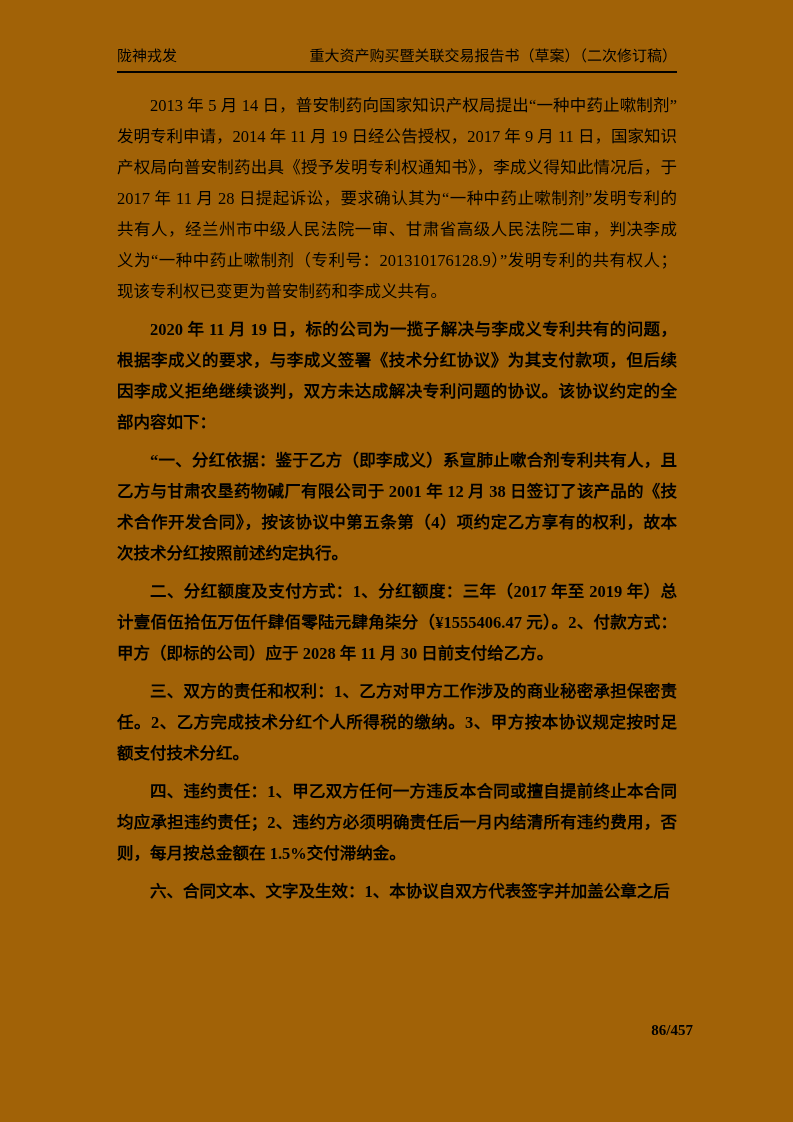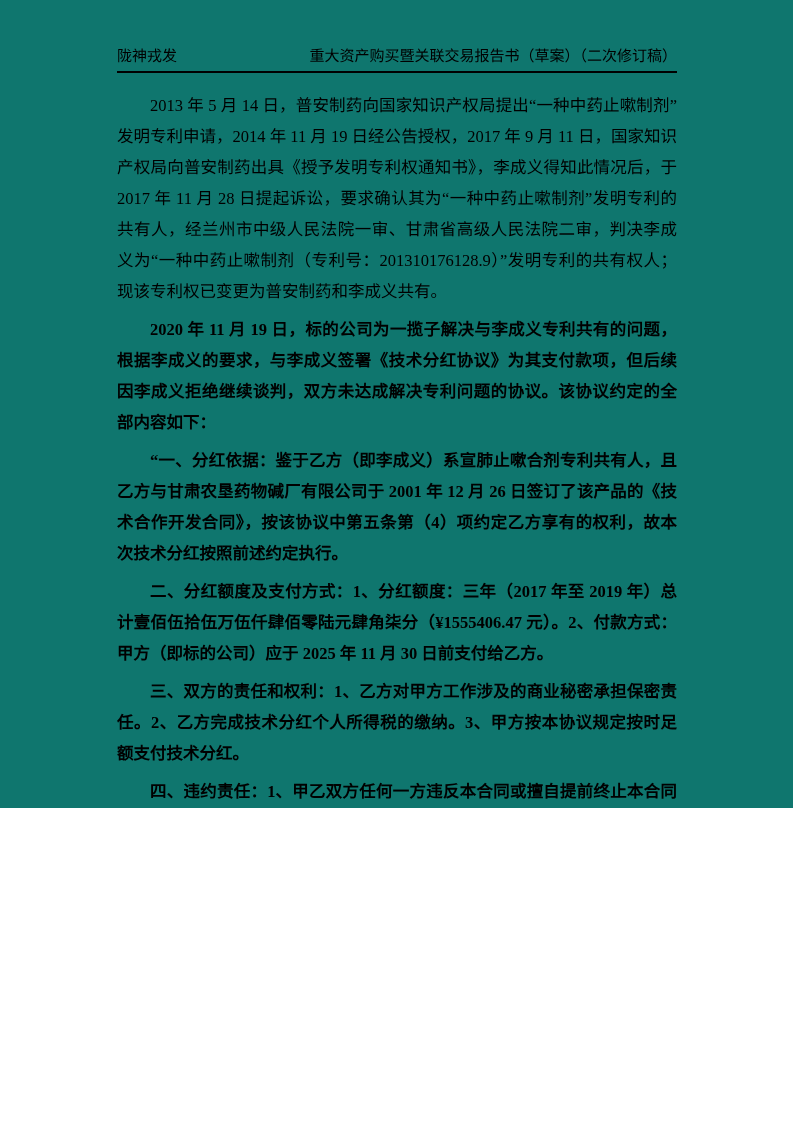--- a/index.html
+++ b/index.html
@@ -3,22 +3,22 @@
 <meta charset="utf-8">
 <style>
   html, body {
     margin: 0;
     padding: 0;
     background: #ffffff;
   }
   .page {
     position: relative;
     width: 793px;
-    height: 808px;
-    background: #0f766e;
+    height: 1122px;
+    background: #a16207;
     color: #000000;
     font-family: "Liberation Serif", "DejaVu Serif", serif;
     overflow: hidden;
   }
   .header {
     position: absolute;
     left: 117px;
     top: 46px;
     width: 560px;
     display: flex;
@@ -64,22 +64,22 @@
 <div class="page">
 
   <div class="header">
     <span class="hdr-left">陇神戎发</span>
     <span class="hdr-right">重大资产购买暨关联交易报告书（草案）（二次修订稿）</span>
   </div>
 
   <div class="content">
     <p class="para normal">2013 年 5 月 14 日，普安制药向国家知识产权局提出“一种中药止嗽制剂”发明专利申请，2014 年 11 月 19 日经公告授权，2017 年 9 月 11 日，国家知识产权局向普安制药出具《授予发明专利权通知书》，李成义得知此情况后，于 2017 年 11 月 28 日提起诉讼，要求确认其为“一种中药止嗽制剂”发明专利的共有人，经兰州市中级人民法院一审、甘肃省高级人民法院二审，判决李成义为“一种中药止嗽制剂（专利号：201310176128.9）”发明专利的共有权人；现该专利权已变更为普安制药和李成义共有。</p>
     <p class="para bold">2020 年 11 月 19 日，标的公司为一揽子解决与李成义专利共有的问题，根据李成义的要求，与李成义签署《技术分红协议》为其支付款项，但后续因李成义拒绝继续谈判，双方未达成解决专利问题的协议。该协议约定的全部内容如下：</p>
-    <p class="para bold">“一、分红依据：鉴于乙方（即李成义）系宣肺止嗽合剂专利共有人，且乙方与甘肃农垦药物碱厂有限公司于 2001 年 12 月 26 日签订了该产品的《技术合作开发合同》，按该协议中第五条第（4）项约定乙方享有的权利，故本次技术分红按照前述约定执行。</p>
-    <p class="para bold">二、分红额度及支付方式：1、分红额度：三年（2017 年至 2019 年）总计壹佰伍拾伍万伍仟肆佰零陆元肆角柒分（¥1555406.47 元）。2、付款方式：甲方（即标的公司）应于 2025 年 11 月 30 日前支付给乙方。</p>
+    <p class="para bold">“一、分红依据：鉴于乙方（即李成义）系宣肺止嗽合剂专利共有人，且乙方与甘肃农垦药物碱厂有限公司于 2001 年 12 月 38 日签订了该产品的《技术合作开发合同》，按该协议中第五条第（4）项约定乙方享有的权利，故本次技术分红按照前述约定执行。</p>
+    <p class="para bold">二、分红额度及支付方式：1、分红额度：三年（2017 年至 2019 年）总计壹佰伍拾伍万伍仟肆佰零陆元肆角柒分（¥1555406.47 元）。2、付款方式：甲方（即标的公司）应于 2028 年 11 月 30 日前支付给乙方。</p>
     <p class="para bold">三、双方的责任和权利：1、乙方对甲方工作涉及的商业秘密承担保密责任。2、乙方完成技术分红个人所得税的缴纳。3、甲方按本协议规定按时足额支付技术分红。</p>
     <p class="para bold">四、违约责任：1、甲乙双方任何一方违反本合同或擅自提前终止本合同均应承担违约责任；2、违约方必须明确责任后一月内结清所有违约费用，否则，每月按总金额在 1.5%交付滞纳金。</p>
     <p class="para bold">六、合同文本、文字及生效：1、本协议自双方代表签字并加盖公章之后</p>
   </div>
 
   <div class="footer">86/457</div>
 
 </div>
 
 </body></html>

